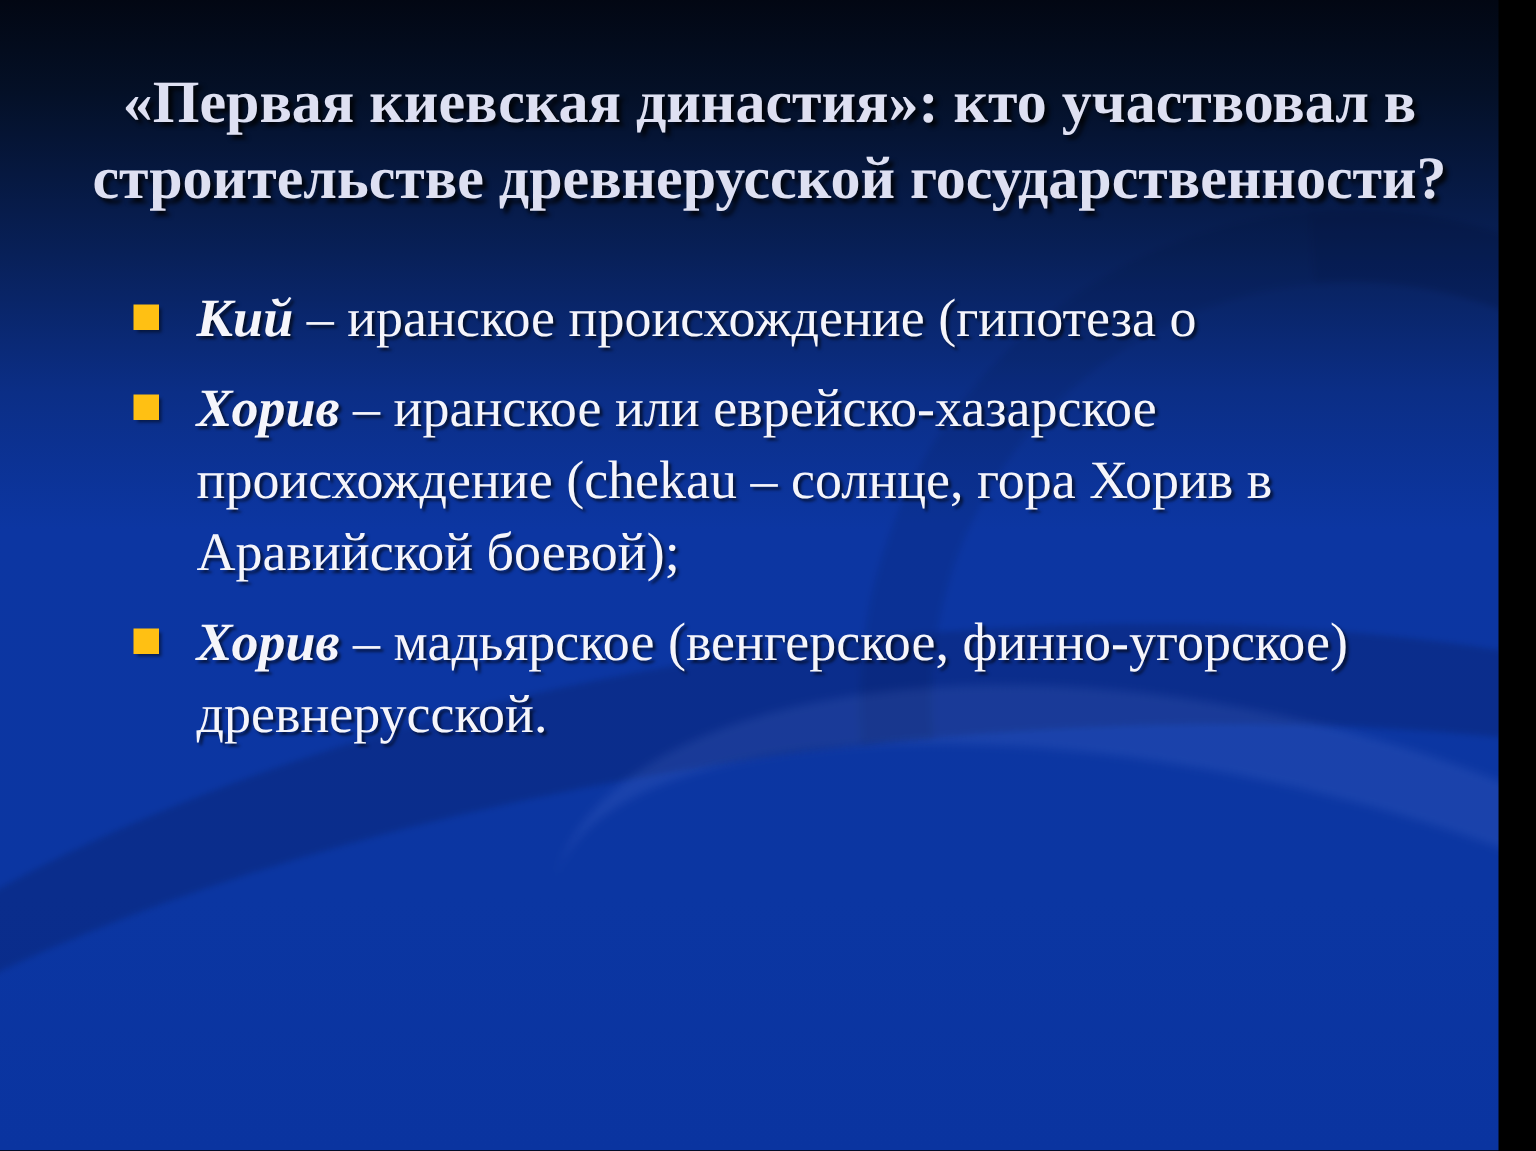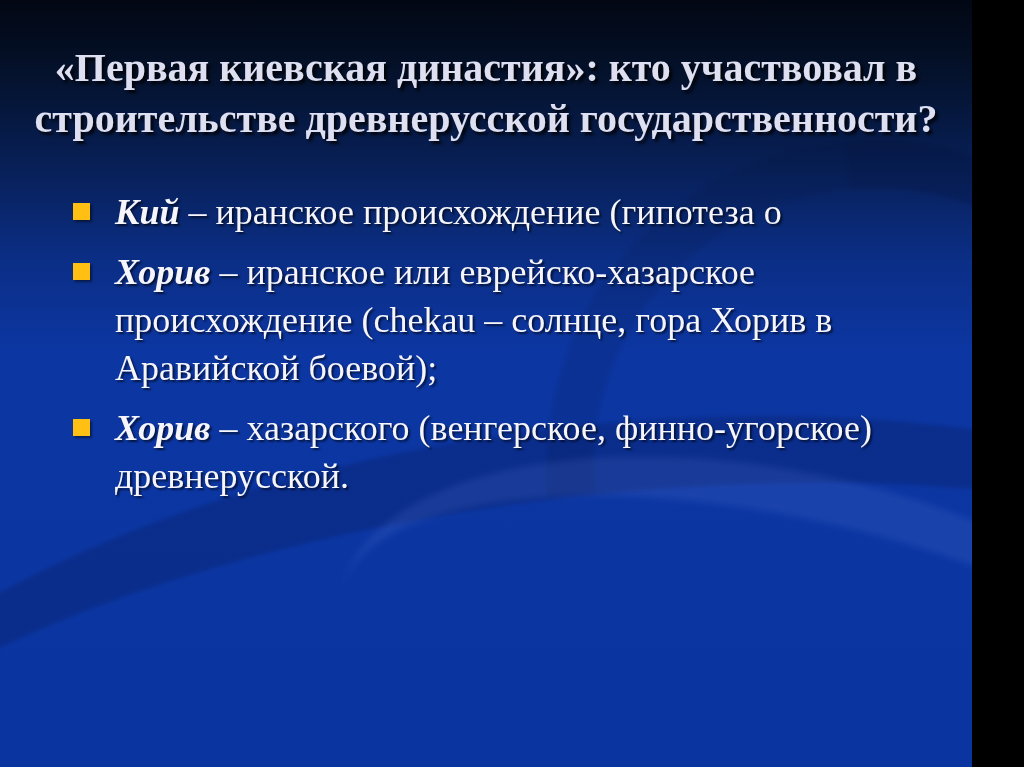--- a/index.html
+++ b/index.html
@@ -4,20 +4,21 @@
 <style>
   html,body { margin:0; padding:0; background:#000; }
   .slide {
     position:relative;
     width:972px; height:767px;
     overflow:hidden;
     font-family:"Liberation Serif","DejaVu Serif",serif;
     background:linear-gradient(to bottom,
       #020713 0%, #041027 8%, #082058 22%, #0b2e86 34%,
       #0c36a2 46%, #0b36a2 78%, #0a34a0 100%);
+    padding-left:27px;
   }
   
   .swirl { position:absolute; pointer-events:none; }
   .swirl-arc {
     width:560px; height:560px; right:-230px; top:140px;
     border-radius:50%;
     border:48px solid transparent;
     border-top-color:rgba(3,10,46,0.20);
     border-left-color:rgba(3,10,46,0.10);
     transform:rotate(40deg);
@@ -44,21 +45,21 @@
     font-size:40px;
     font-weight:bold;
     line-height:51px;
     color:var(--title-text,#dee0f2);
     text-shadow:3px 3px 3px rgba(0,0,0,0.80);
   }
   .title-line { display:block; white-space:nowrap; }
   .bullets {
     position:relative;
     list-style:none;
-    margin:44px 12px 0;
+    margin:44px 1px 0;
     padding:0 0 0 61px;
   }
   .bullet {
     display:flex;
     align-items:flex-start;
     margin:0 0 12px;
     font-size:36px;
     line-height:48px;
     color:var(--body-text,#f5f5fb);
     text-shadow:2px 2px 2px rgba(0,0,0,0.60);
@@ -102,19 +103,19 @@
         <div class="line"><span class="term">Хорив</span><span> – иранское или еврейско-хазарское</span></div>
         <div class="line">происхождение (chekau – солнце, гора Хорив в</div>
         <div class="line">Аравийской боевой);</div>
       </div>
     </li>
 
 
     <li class="bullet">
       <span class="marker"></span>
       <div class="text">
-        <div class="line"><span class="term">Хорив</span><span> – хазарского (венгерское, финно-угорское)</span></div>
+        <div class="line"><span class="term">Хорив</span><span> – мадьярское (венгерское, финно-угорское)</span></div>
         <div class="line">древнерусской.</div>
       </div>
     </li>
 
   </ul>
 </div>
 
 </body></html>

